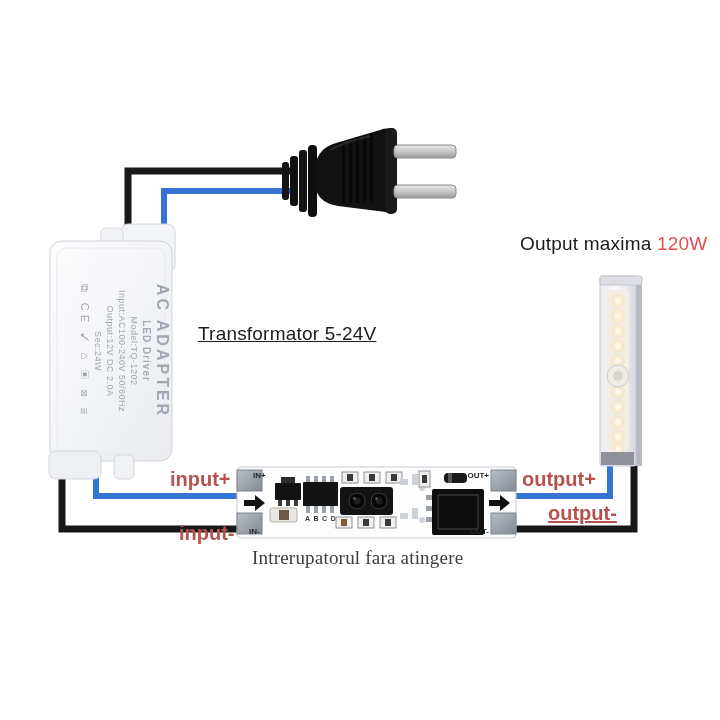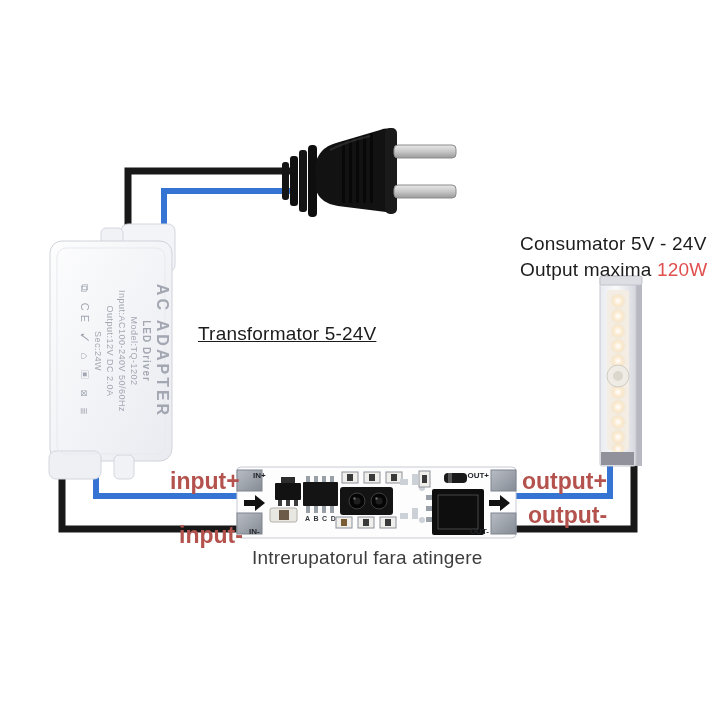--- a/index.html
+++ b/index.html
@@ -5,23 +5,23 @@
   :root{
     --wire-black:#181818; --wire-blue:#3674d4;
     --label-red:#b4524e; --value-red:#e14f4f;
     --adapter-text:#a3a7b2; --caption-dark:#1c1c1c; --caption-soft:#3d3d3d;
   }
   html,body{margin:0;padding:0;background:#fff;}
   .canvas{position:relative;width:720px;height:720px;background:#ffffff;overflow:hidden;
           font-family:"Liberation Sans", sans-serif;}
   .layer{position:absolute;left:0;top:0;}
   .cap{position:absolute;color:var(--caption-dark);font-size:19px;letter-spacing:.2px;white-space:nowrap;}
-  .cap-soft{color:var(--caption-soft);}
+  .cap-soft{color:var(--caption-soft);font-family:Liberation Serif, serif;}
   .red-val{color:var(--value-red);margin-top:33px;}
-  .wire-label{position:absolute;color:var(--label-red);font-size:23px;font-weight:bold;white-space:nowrap;}
+  .wire-label{position:absolute;color:var(--label-red);font-size:20px;font-weight:bold;white-space:nowrap;}
   .consumer{line-height:26px;}
   
   .adapter-label{position:absolute;left:52px;top:243px;width:120px;height:216px;pointer-events:none;}
   .adapter-label .rot{position:absolute;left:-48px;top:48px;width:216px;height:120px;
       transform:rotate(90deg);color:var(--adapter-text);text-align:center;}
   .al-1{font-size:16px;font-weight:bold;letter-spacing:3px;line-height:19px;}
   .al-2{font-size:10px;font-weight:bold;letter-spacing:1px;line-height:13px;}
   .al-3{font-size:9px;line-height:12px;letter-spacing:.5px;}
   .al-icons{font-size:11px;line-height:15px;letter-spacing:4px;}
 </style>
@@ -228,23 +228,22 @@
       <div class="al-3">Model:TQ-1202</div>
       <div class="al-3">Input:AC100-240V 50/60Hz</div>
       <div class="al-3">Output:12V DC 2.0A</div>
       <div class="al-3">Sec:24W</div>
       <div class="al-icons">⧉ CE ✓ ⌂ ▣ ⊠ ≣</div>
     </div>
   </div>
 
   <div class="cap" style="left:198px;top:323px;text-decoration:underline;">Transformator 5-24V</div>
   <div class="cap consumer" style="left:520px;top:231px;">
-    <div>Consumator 5V - 24V</div>
     <div><span>Output maxima </span><span class="red-val">120W</span></div>
   </div>
   <div class="cap cap-soft" style="left:252px;top:547px;">Intrerupatorul fara atingere</div>
 
   <div class="wire-label" style="left:170px;top:468px;">input+</div>
   <div class="wire-label" style="left:179px;top:502px;margin-top:20px;">input-</div>
   <div class="wire-label" style="left:522px;top:468px;text-align:right;">output+</div>
-  <div class="wire-label" style="left:528px;top:502px;">output-</div>
+  <div class="wire-label" style="left:548px;top:502px;text-decoration:underline;">output-</div>
 
 </div>
 
 </body></html>

